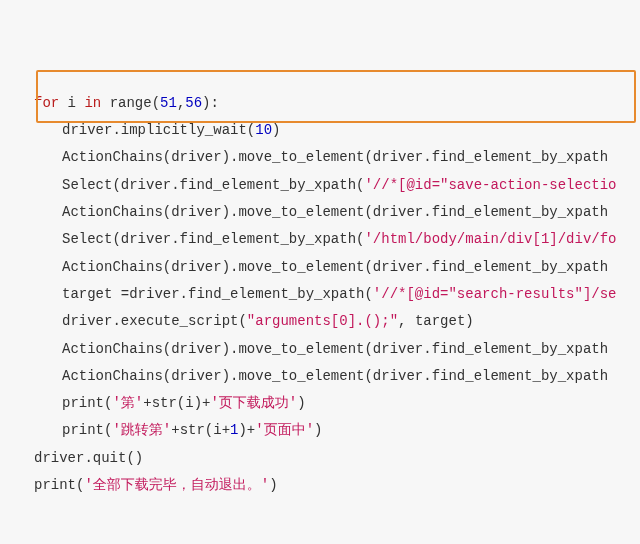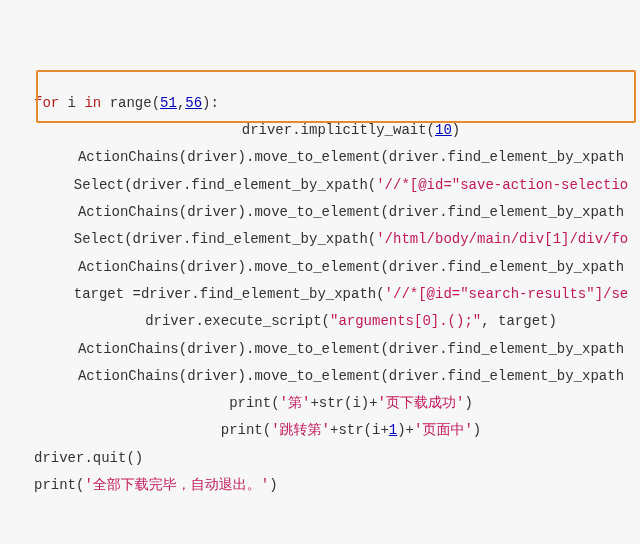--- a/index.html
+++ b/index.html
@@ -17,23 +17,23 @@
     background: #f7f7f7;
     padding: 8px 0 8px 4px;
     white-space: pre;
     position: relative;
   }
   .line {
     display: block;
     padding-left: 14px;
   }
   .indent1 { padding-left: 30px; }
-  .indent2 { padding-left: 58px; text-align: center; }
+  .indent2 { padding-left: 58px; }
   .kw { color: #b91c1c; }
-  .num { color: #0000c0; text-decoration: underline; }
+  .num { color: #0000c0; }
   .str { color: #c2185b; }
   .highlight-box {
     position: absolute;
     border: 2px solid #e78a2e;
     border-radius: 2px;
     left: 36px;
     top: 70px;
     width: 596px;
     height: 49px;
     pointer-events: none;

